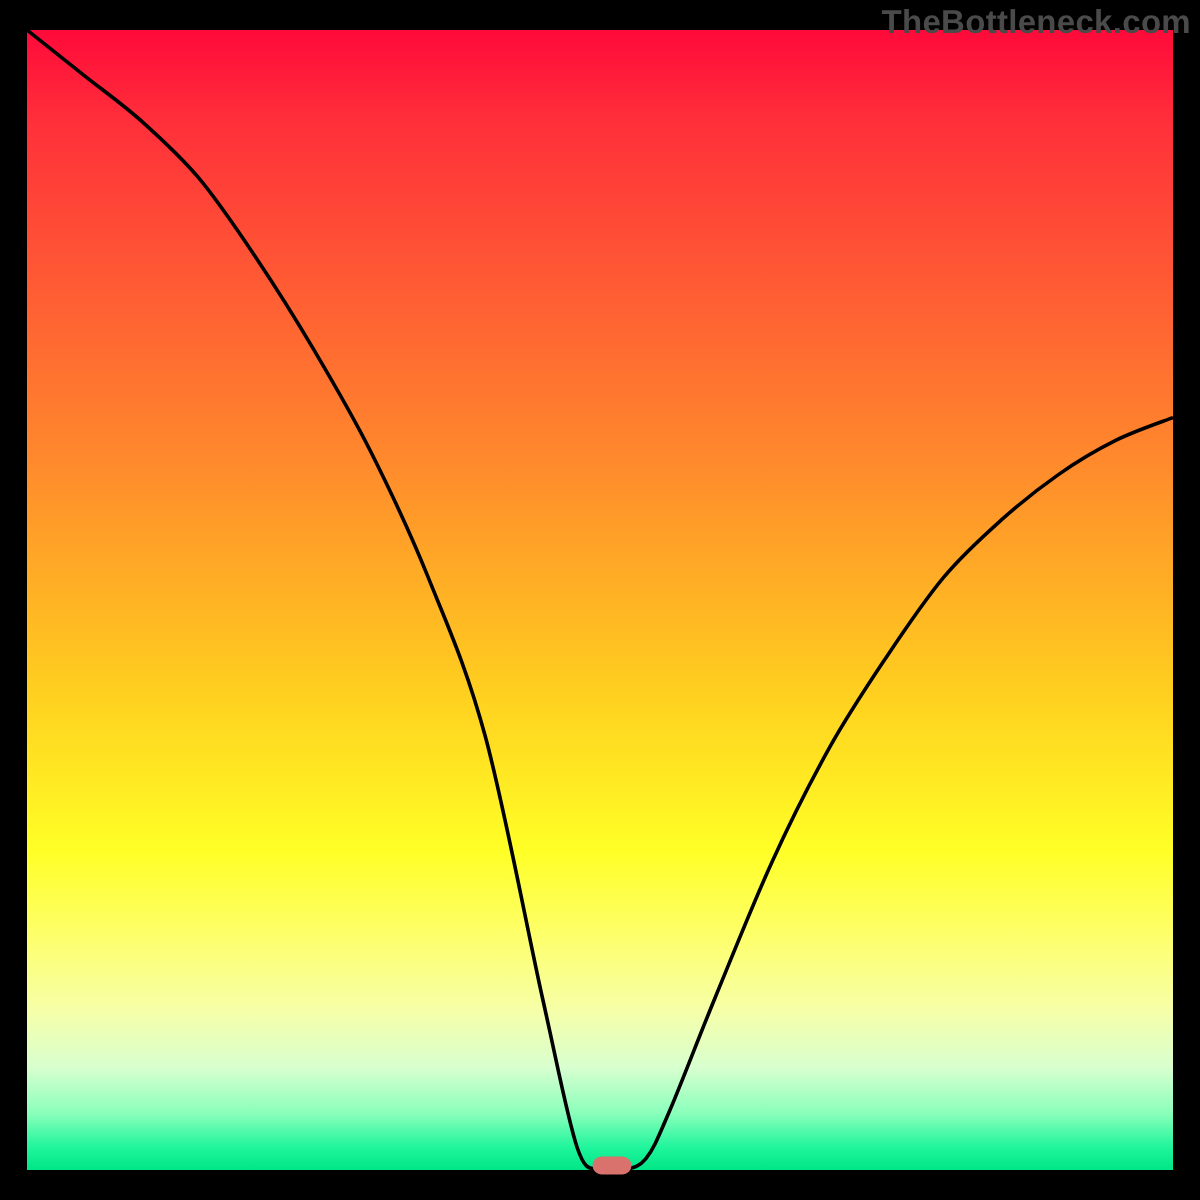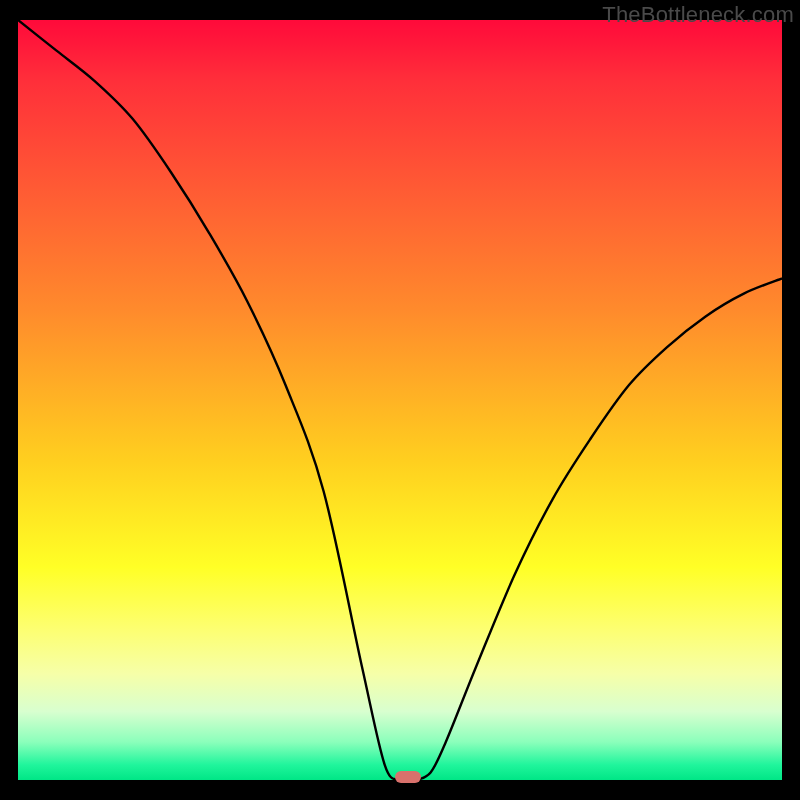--- a/index.html
+++ b/index.html
@@ -39,21 +39,21 @@
       #20f59c 98%,
       #00e686 100%
     );
   }
   .watermark {
     position: absolute;
     top: 2px;
     right: 6px;
     color: #4a4a4a;
     font-size: 22px;
-    font-weight: 400;
+    font-weight: 700;
     letter-spacing: 0.2px;
   }
   svg.curve {
     position: absolute;
     left: 0;
     top: 0;
     width: 764px;
     height: 760px;
   }
   .marker {

